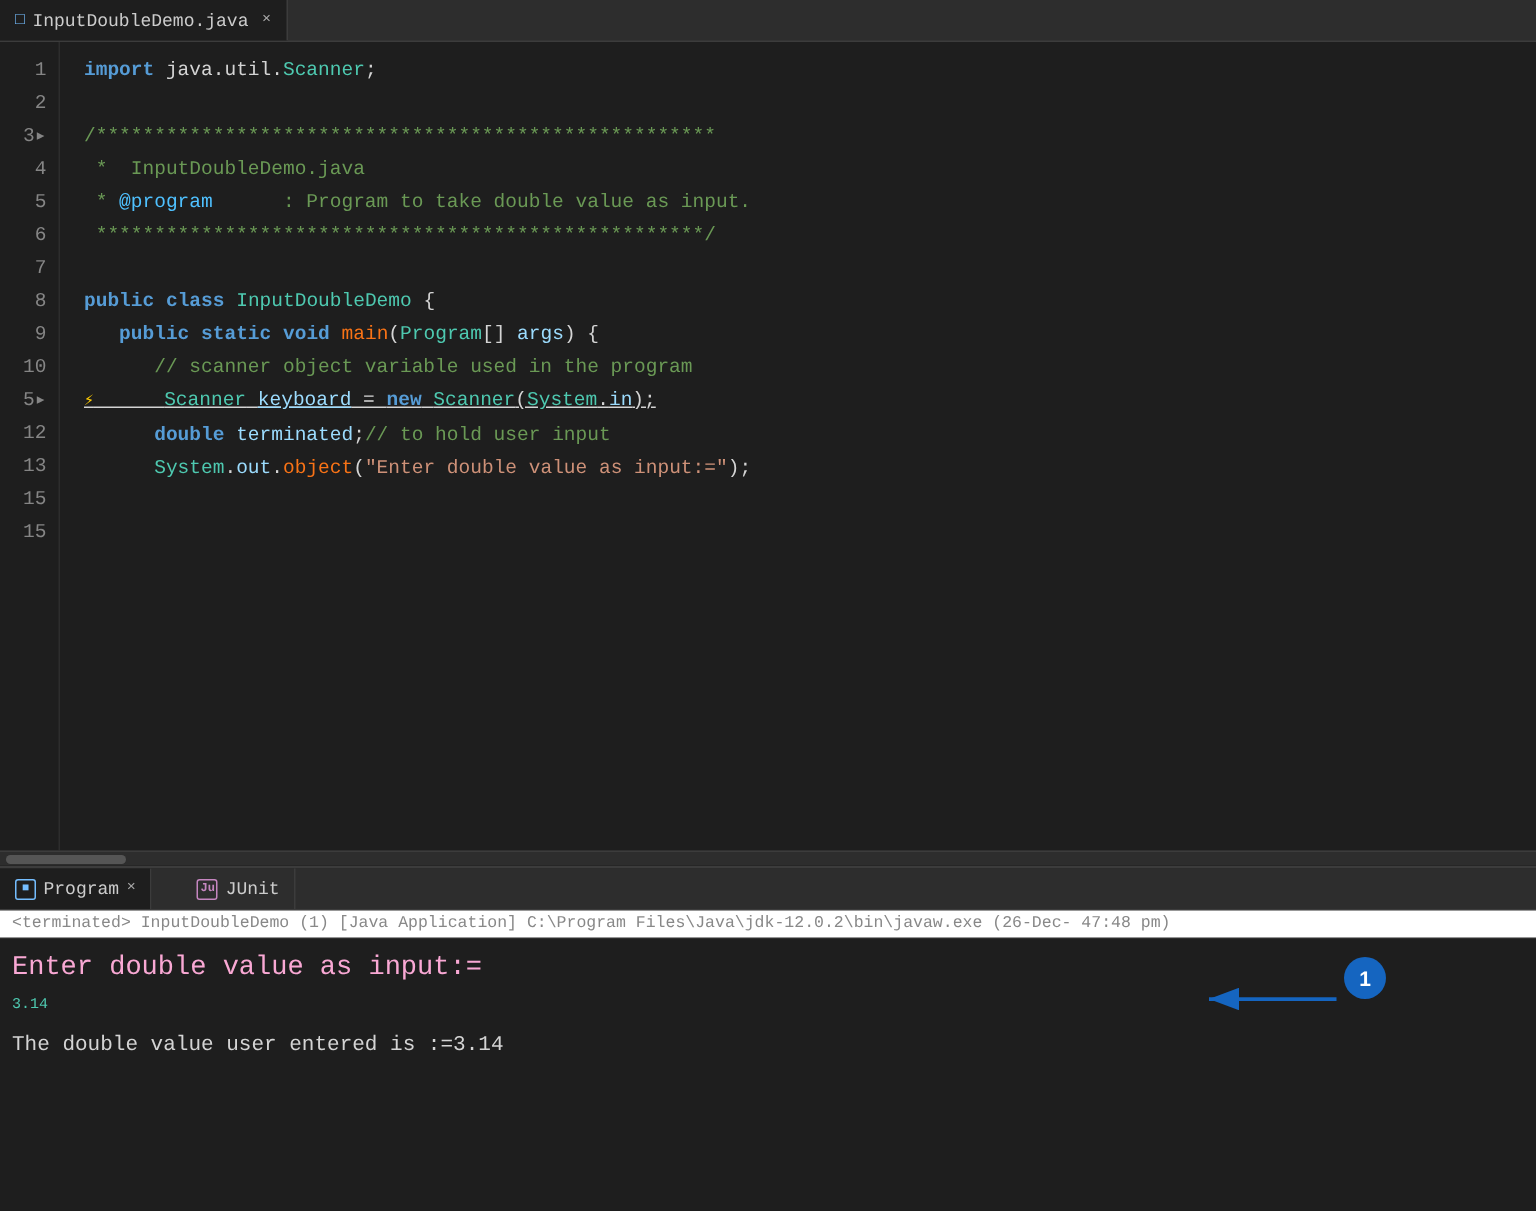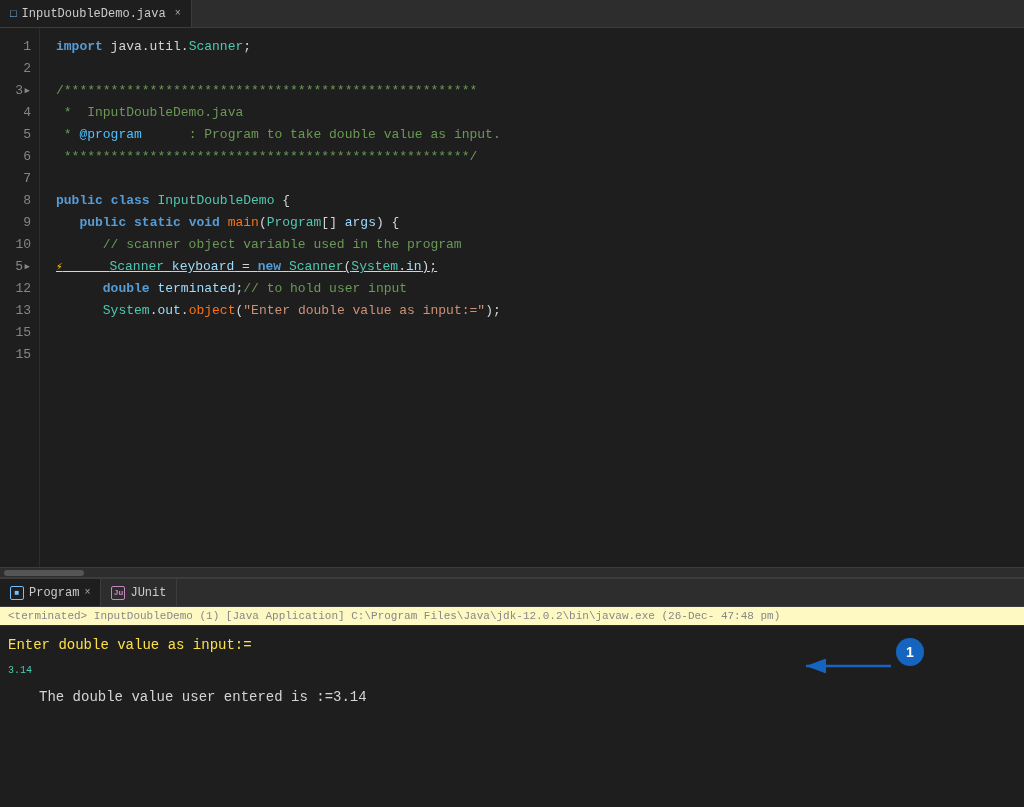--- a/index.html
+++ b/index.html
@@ -154,21 +154,21 @@
     }
     .console-tab .close-x {
       color: #aaa;
       font-size: 10px;
     }
 
     .console-status {
       font-size: 11px;
       color: #888;
       padding: 3px 8px;
-      background: #fef9c3;
+      background: #ffffff;
       border-bottom: 1px solid #2d2d2d;
     }
 
     .console-output {
       flex: 1;
       padding: 6px 8px;
       font-size: 14px;
       line-height: 24px;
       color: #d4d4d4;
       position: relative;
@@ -270,36 +270,36 @@
 </div>
 
 <div class="console-panel">
   <div class="console-tab-bar">
     <div class="console-tab active">
       <div class="tab-icon">■</div>
       <span>Program</span>
       <span class="close-x">×</span>
     </div>
     <div class="console-tab">
-      <div class="tab-icon" style="border-color:#c586c0;color:#c586c0;">Ju</div>
+      <div class="tab-icon" style="border-color:#c586c0;color:#c586c0;margin-left:20px;">Ju</div>
       <span>JUnit</span>
     </div>
   </div>
   <div class="console-status">&lt;terminated&gt; InputDoubleDemo (1) [Java Application] C:\Program Files\Java\jdk-12.0.2\bin\javaw.exe (26-Dec-  47:48 pm)</div>
   <div class="console-output">
 
     <div style="position:absolute; right:100px; top:12px; z-index:10;">
       <div class="circle-badge" style="position:relative;right:0;top:0;">1</div>
       <svg width="100" height="40" style="position:absolute;right:28px;top:8px;">
         <defs>
           <marker id="arrowhead" markerWidth="8" markerHeight="6" refX="8" refY="3" orient="auto">
             <polygon points="0 0, 8 3, 0 6" fill="#1565c0"></polygon>
           </marker>
         </defs>
         <path d="M 95 20 Q 60 20 10 20" stroke="#1565c0" stroke-width="2.5" fill="none" marker-end="url(#arrowhead)"></path>
       </svg>
     </div>
 
-    <div style="color:#fde047; font-size:14px; line-height:26px;">Enter double value as input:=</div>
+    <div style="color:#f9a8d4; font-size:18px; line-height:26px;">Enter double value as input:=</div>
     <div style="color:#4ec9b0; font-size:10px; line-height:26px;">3.14</div>
-    <div style="color:#d4d4d4; font-size:14px; line-height:26px;margin-left:31px;">The double value user entered is :=3.14</div>
+    <div style="color:#d4d4d4; font-size:14px; line-height:26px;">The double value user entered is :=3.14</div>
   </div>
 </div>
 
 </body></html>

